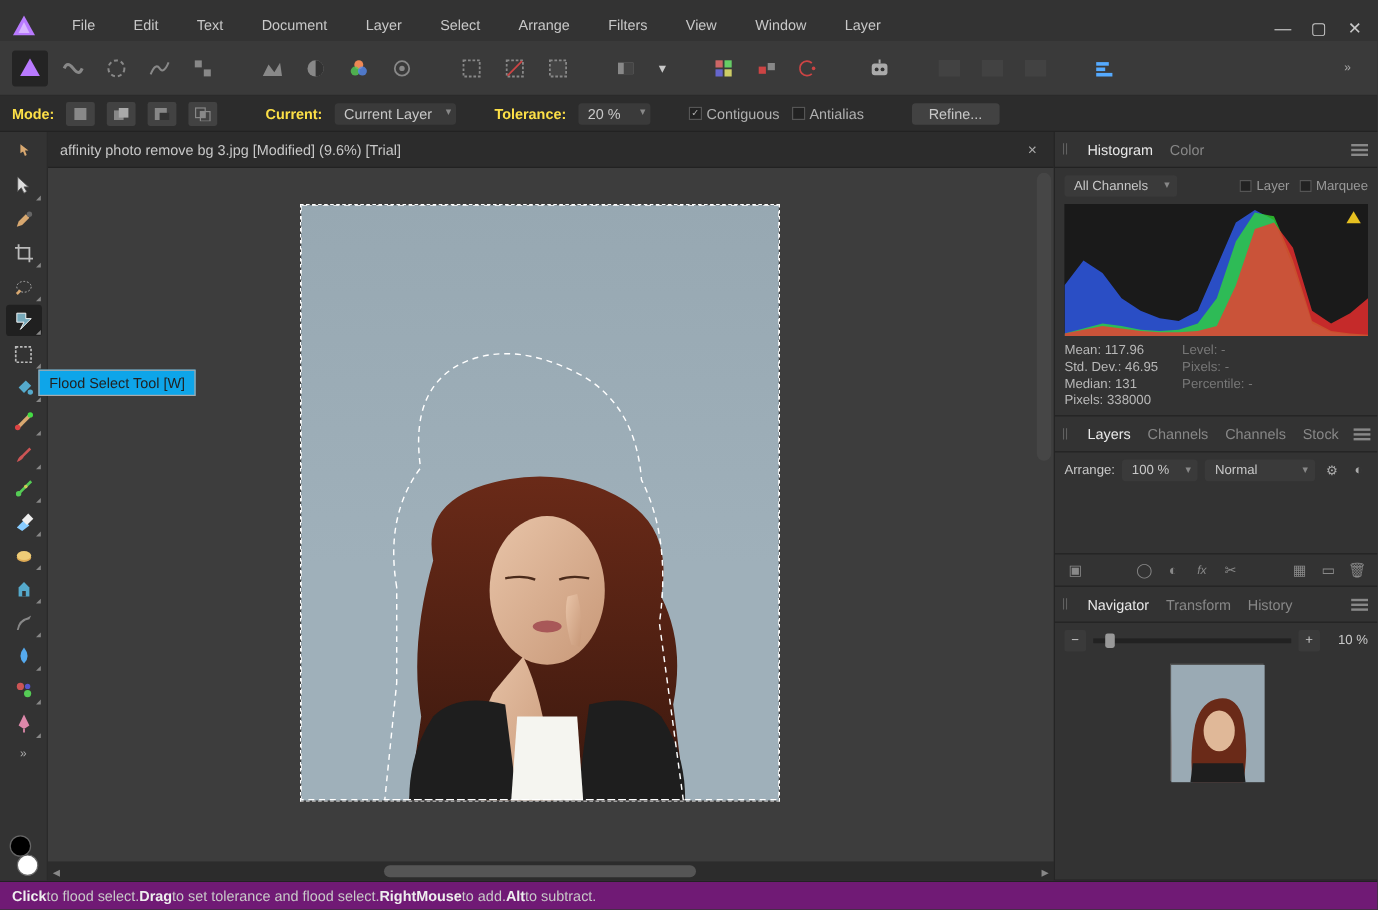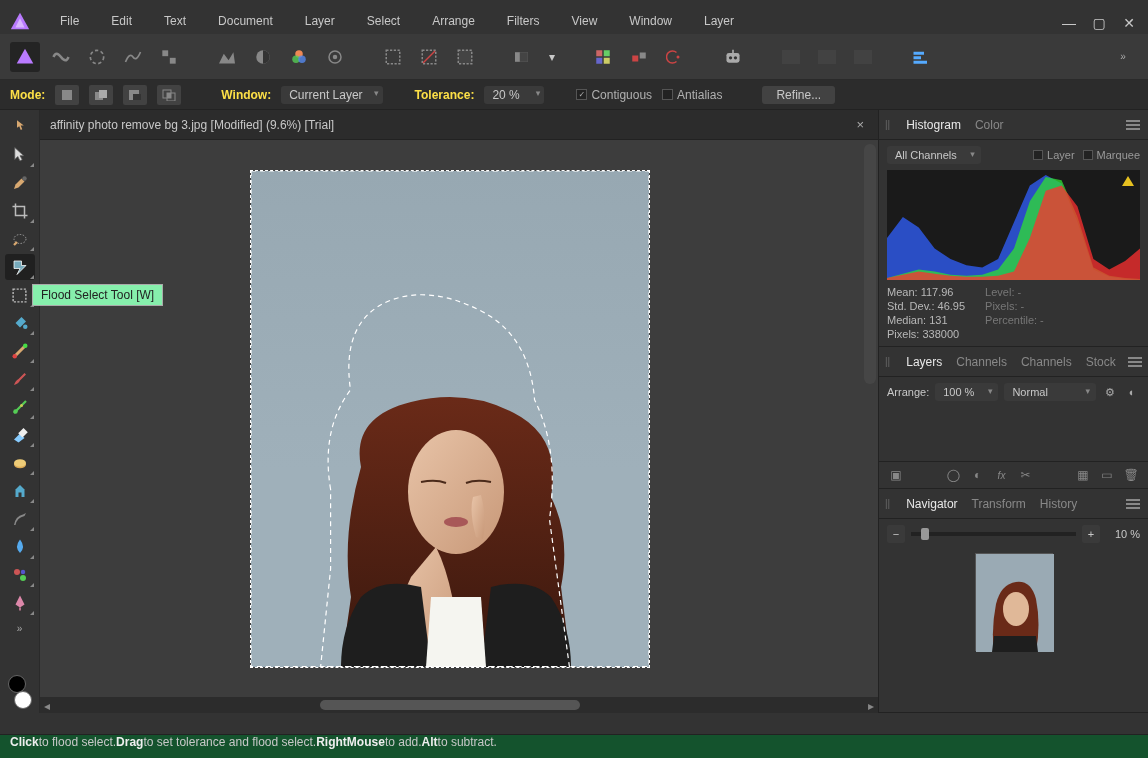--- a/index.html
+++ b/index.html
@@ -36,21 +36,21 @@
 
 
 .tools-panel { width: 40px; background: #333333; display: flex; flex-direction: column; align-items: center; padding: 4px 0; gap: 2px; border-right: 1px solid #2a2a2a; }
 .tool { width: 30px; height: 26px; display: flex; align-items: center; justify-content: center; cursor: pointer; border-radius: 3px; position: relative; }
 .tool.active { background: #202020; }
 .tool .tri { position: absolute; bottom: 1px; right: 1px; width: 0; height: 0; border-left: 4px solid transparent; border-bottom: 4px solid #888; }
 .tool-swatch { margin-top: auto; width: 28px; height: 34px; position: relative; }
 .tool-swatch .sw { width: 18px; height: 18px; border-radius: 50%; position: absolute; border: 1px solid #666; }
 .tool-swatch .sw1 { background: #000; top: 0; left: 2px; }
 .tool-swatch .sw2 { background: #fff; bottom: 0; right: 2px; }
-.tooltip-box { position: absolute; left: 32px; top: 284px; background: #86efac; color: #222; border: 1px solid #aaa; padding: 3px 8px; font-size: 12px; z-index: 50; white-space: nowrap; }
+.tooltip-box { position: absolute; left: 32px; top: 308px; background: #0ea5e9; color: #222; border: 1px solid #aaa; padding: 3px 8px; font-size: 12px; z-index: 50; white-space: nowrap; }
 .expand-btn { width: 30px; height: 20px; display:flex; align-items:center; justify-content:center; color: #aaa; font-size: 10px; cursor:pointer; }
 
 
 .canvas-area { flex: 1; background: #383838; display: flex; flex-direction: column; }
 .tab-strip { height: 30px; background: #2c2c2c; display: flex; align-items: center; padding: 0 10px; border-bottom: 1px solid #222; }
 .tab-title { color: #c8c8c8; font-size: 12px; flex:1; }
 .tab-close { font-size: 13px; color: #aaa; cursor: pointer; padding: 0 4px; }
 .viewport { flex: 1; position: relative; background: #3d3d3d; overflow: hidden; }
 .canvas { position: absolute; left: 210px; top: 30px; width: 400px; height: 498px; border: 1px dashed #fff; }
 .canvas-gradient { width: 100%; height: 100%; background: linear-gradient(to bottom, #97a8b2 0%, #9fb0ba 60%); }
@@ -96,21 +96,21 @@
 .lf-spacer { flex: 1; }
 
 .nav-body { padding: 6px 8px; display: flex; flex-direction: column; gap: 6px; }
 .zoom-row { display: flex; align-items: center; gap: 6px; font-size: 11px; }
 .zoom-slider { flex: 1; height: 4px; background: #222; position: relative; }
 .zoom-thumb { width: 8px; height: 12px; background: #999; position: absolute; left: 10px; top: -4px; border-radius: 2px; }
 .zoom-btn { width: 18px; height: 18px; background: #3a3a3a; display: flex; align-items: center; justify-content: center; border-radius: 2px; cursor: pointer; }
 .nav-preview { align-self: center; width: 78px; height: 98px; background: linear-gradient(to bottom, #9aaab4 40%, #7a4a3a 70%); border: 1px solid #555; margin-top: 4px; }
 
 
-.statusbar { height: 24px; background: #14532d; display: flex; align-items: flex-start; padding: 0 10px; font-size: 12px; border-top: 1px solid #222; color: #c8c8c8; margin-top: 21px; }
+.statusbar { height: 24px; background: #701a75; display: flex; align-items: center; padding: 0 10px; font-size: 12px; border-top: 1px solid #222; color: #c8c8c8; }
 .statusbar b { color: #eee; font-weight: 600; }
 </style>
 </head>
 <body>
 
 <div class="app">
 
   <div class="titlebar">
     <div class="logo">
       <svg width="22" height="22" viewBox="0 0 24 24">
@@ -304,21 +304,21 @@
         </svg>
       </div>
     <div class="mode-btn">
         <svg width="14" height="12">
           <rect x="1" y="1" width="8" height="8" stroke="#888" fill="none"></rect>
           <rect x="5" y="4" width="8" height="8" stroke="#888" fill="none"></rect>
           <rect x="5" y="4" width="4" height="5" fill="#888"></rect>
         </svg>
       </div>
     <div style="width:20px;"></div>
-    <span class="ctx-label">Window:</span>
+    <span class="ctx-label">Current:</span>
     <div class="ctx-select">Current Layer</div>
     <div style="width:12px;"></div>
     <span class="ctx-label">Tolerance:</span>
     <div class="ctx-select" style="min-width:60px;">20 %</div>
     <div style="width:12px;"></div>
     <div class="ctx-check">
         <span class="cb">✓</span>
         <span>Contiguous</span>
       </div>
     <div class="ctx-check">

